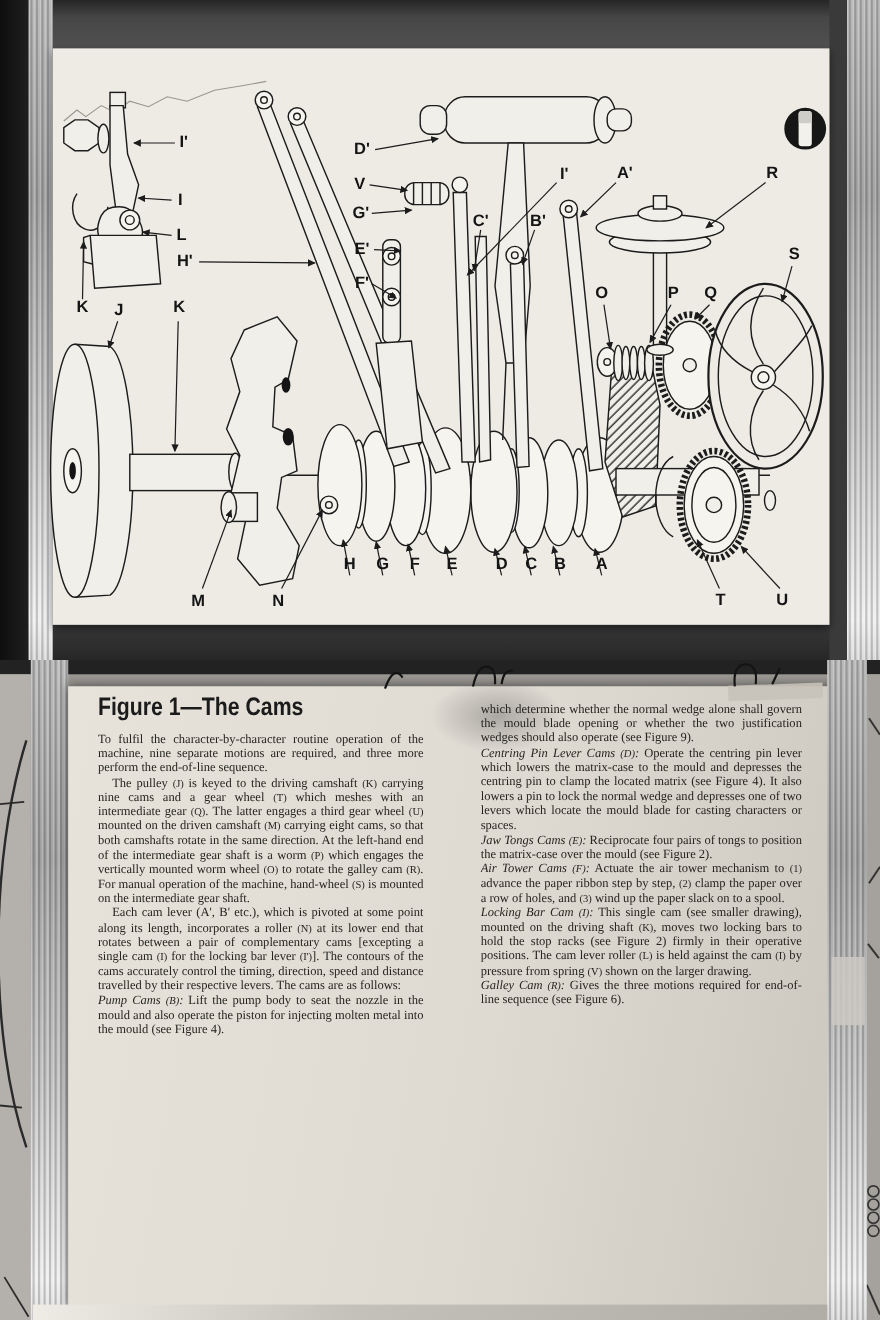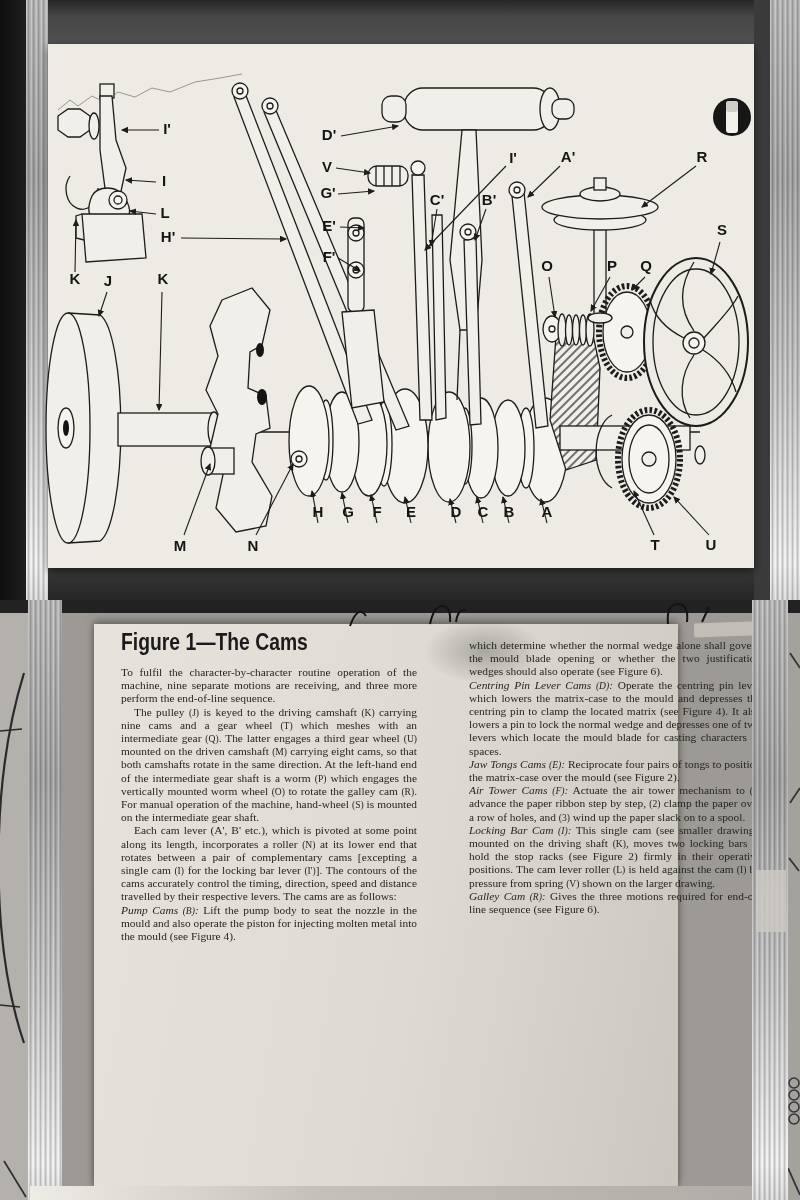--- a/index.html
+++ b/index.html
@@ -34,23 +34,23 @@
 
   
   .pb-topstrip{position:absolute;left:0;top:0;width:800px;height:13px;background:#222;}
   .pb-curls{position:absolute;left:0;top:0;width:800px;height:28px;pointer-events:none;}
   .pb-leftfrag{position:absolute;left:0;top:13px;width:28px;height:587px;background:#b4b1ac;}
   .strip-left-bottom{left:28px;width:34px;top:0;}
   .strip-right-bottom{left:752px;width:36px;top:0;}
   .pb-rightfrag{position:absolute;left:788px;top:13px;width:12px;height:587px;background:#a5a29d;}
   .pb-flare{position:absolute;left:30px;top:586px;width:722px;height:14px;
             background:linear-gradient(90deg,#efece6,#c4c1ba 40%,#b0ada7);}
-  .page{position:absolute;left:62px;top:24px;width:584px;height:564px;
+  .page{position:absolute;left:62px;top:24px;width:706px;height:564px;
         background:linear-gradient(100deg,#e7e3db 0%,#ded9d1 55%,#cbc7bf 100%);
-        box-shadow:0 -3px 8px rgba(0,0,0,.35), 0 3px 6px rgba(0,0,0,.25);margin-left:32px;}
+        box-shadow:0 -3px 8px rgba(0,0,0,.35), 0 3px 6px rgba(0,0,0,.25);}
   .smudge{position:absolute;left:330px;top:-6px;width:120px;height:66px;border-radius:50%;
           background:radial-gradient(closest-side,rgba(85,85,85,.38),rgba(85,85,85,0));}
   .tape-top{position:absolute;left:600px;top:-2px;width:86px;height:14px;background:#c6c2b9;
             transform:rotate(-2deg);opacity:.9;}
   .tape-right{position:absolute;left:756px;top:270px;width:30px;height:62px;background:#ccc9c3;opacity:.85;}
   .page h1{position:absolute;left:27px;top:5px;margin:0;font-size:23px;letter-spacing:0;
            color:#1b1b1b;transform:scaleX(.84);transform-origin:left top;white-space:nowrap;}
   .col{position:absolute;font-family:"Liberation Serif",serif;font-size:11.4px;line-height:13.2px;
        color:#25251f;text-align:justify;overflow:hidden;}
   .col-left{left:27px;top:42px;width:296px;height:522px;}
@@ -328,27 +328,27 @@
         <line x1="4" y1="548" x2="26" y2="584" stroke="#2a2a2a" stroke-width="1.6"></line>
       </svg>
     </div>
     <div class="metal strip-left-bottom"></div>
 
     <div class="page">
       <div class="smudge"></div>
       <div class="tape-top"></div>
       <h1>Figure 1—The Cams</h1>
       <div class="col col-left" id="col-left">
-          <p>To fulfil the character-by-character routine operation of the machine, nine separate motions are receiving, and three more perform the end-of-line sequence.</p>
+          <p>To fulfil the character-by-character routine operation of the machine, nine separate motions are required, and three more perform the end-of-line sequence.</p>
           <p class="indent">The pulley <span class="cap">(J)</span> is keyed to the driving camshaft <span class="cap">(K)</span> carrying nine cams and a gear wheel <span class="cap">(T)</span> which meshes with an intermediate gear <span class="cap">(Q)</span>. The latter engages a third gear wheel <span class="cap">(U)</span> mounted on the driven camshaft <span class="cap">(M)</span> carrying eight cams, so that both camshafts rotate in the same direction. At the left-hand end of the intermediate gear shaft is a worm <span class="cap">(P)</span> which engages the vertically mounted worm wheel <span class="cap">(O)</span> to rotate the galley cam <span class="cap">(R)</span>. For manual operation of the machine, hand-wheel <span class="cap">(S)</span> is mounted on the intermediate gear shaft.</p>
           <p class="indent">Each cam lever (A', B' etc.), which is pivoted at some point along its length, incorporates a roller <span class="cap">(N)</span> at its lower end that rotates between a pair of complementary cams [excepting a single cam <span class="cap">(I)</span> for the locking bar lever <span class="cap">(I')</span>]. The contours of the cams accurately control the timing, direction, speed and distance travelled by their respective levers. The cams are as follows:</p>
           <p><i>Pump Cams <span class="cap">(B)</span>:</i> Lift the pump body to seat the nozzle in the mould and also operate the piston for injecting molten metal into the mould (see Figure 4).</p>
         </div>
       <div class="col col-right" id="col-right">
-          <p>which determine whether the normal wedge alone shall govern the mould blade opening or whether the two justification wedges should also operate (see Figure 6).</p>
+          <p>which determine whether the normal wedge alone shall govern the mould blade opening or whether the two justification wedges should also operate (see Figure 9).</p>
           <p><i>Centring Pin Lever Cams <span class="cap">(D)</span>:</i> Operate the centring pin lever which lowers the matrix-case to the mould and depresses the centring pin to clamp the located matrix (see Figure 4). It also lowers a pin to lock the normal wedge and depresses one of two levers which locate the mould blade for casting characters or spaces.</p>
           <p><i>Jaw Tongs Cams <span class="cap">(E)</span>:</i> Reciprocate four pairs of tongs to position the matrix-case over the mould (see Figure 2).</p>
           <p><i>Air Tower Cams <span class="cap">(F)</span>:</i> Actuate the air tower mechanism to <span class="cap">(1)</span> advance the paper ribbon step by step, <span class="cap">(2)</span> clamp the paper over a row of holes, and <span class="cap">(3)</span> wind up the paper slack on to a spool.</p>
           <p><i>Locking Bar Cam <span class="cap">(I)</span>:</i> This single cam (see smaller drawing), mounted on the driving shaft <span class="cap">(K)</span>, moves two locking bars to hold the stop racks (see Figure 2) firmly in their operative positions. The cam lever roller <span class="cap">(L)</span> is held against the cam <span class="cap">(I)</span> by pressure from spring <span class="cap">(V)</span> shown on the larger drawing.</p>
           <p><i>Galley Cam <span class="cap">(R)</span>:</i> Gives the three motions required for end-of-line sequence (see Figure 6).</p>
         </div>
     </div>
 
     <div class="metal strip-right-bottom"></div>
     <div class="tape-right"></div>

